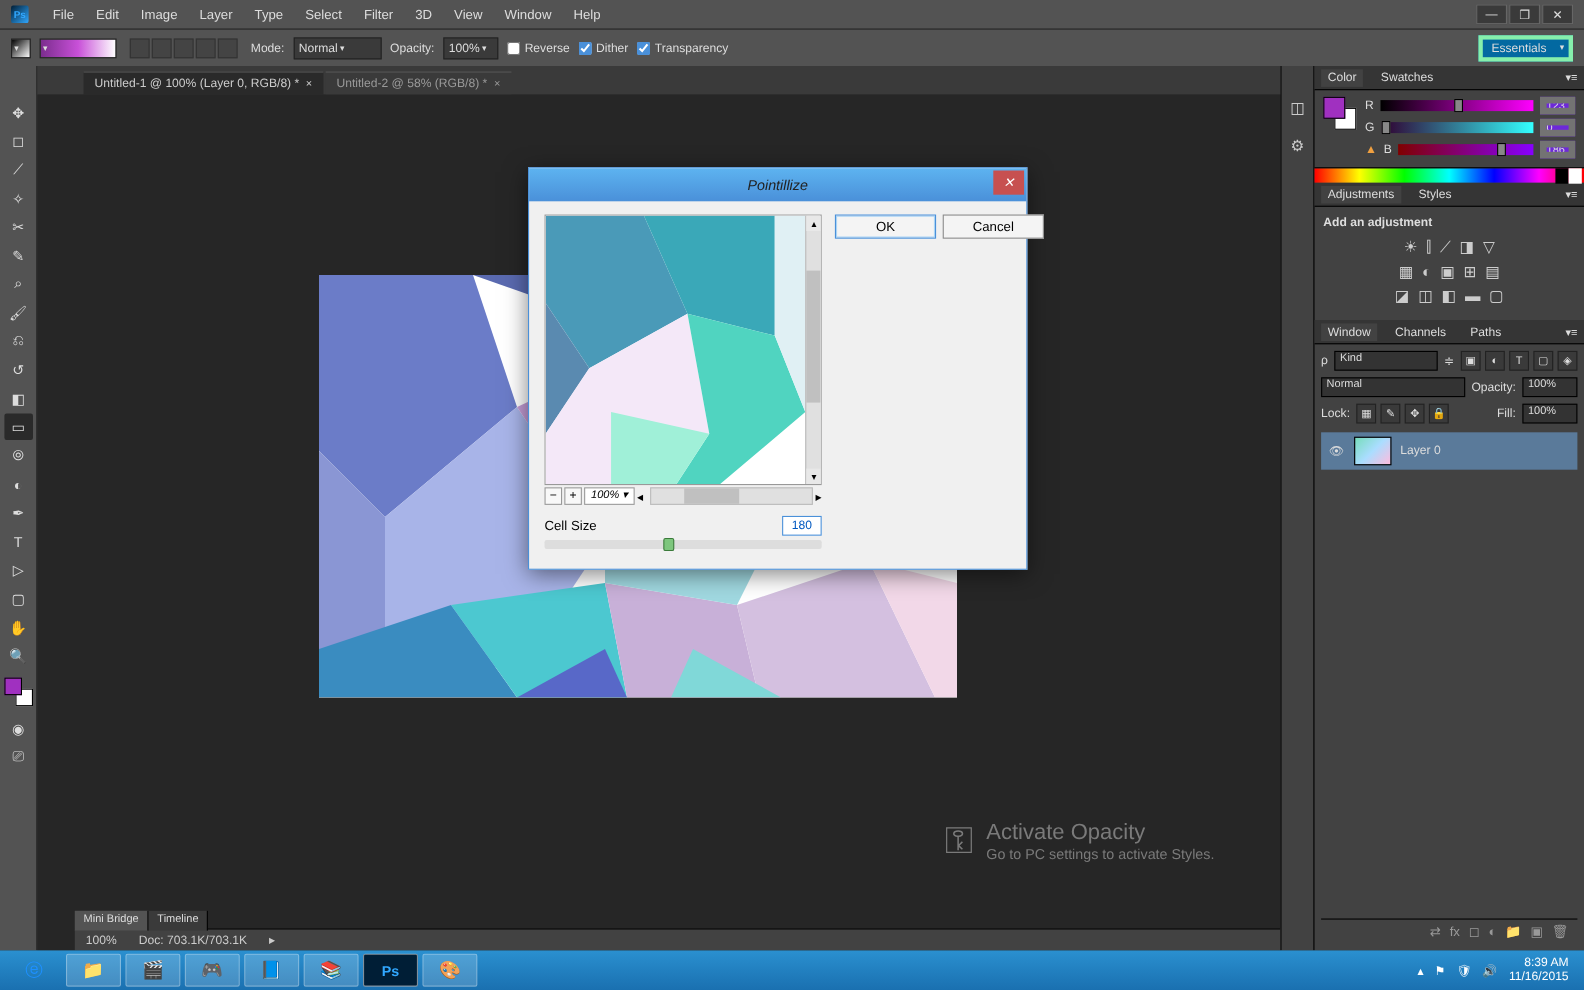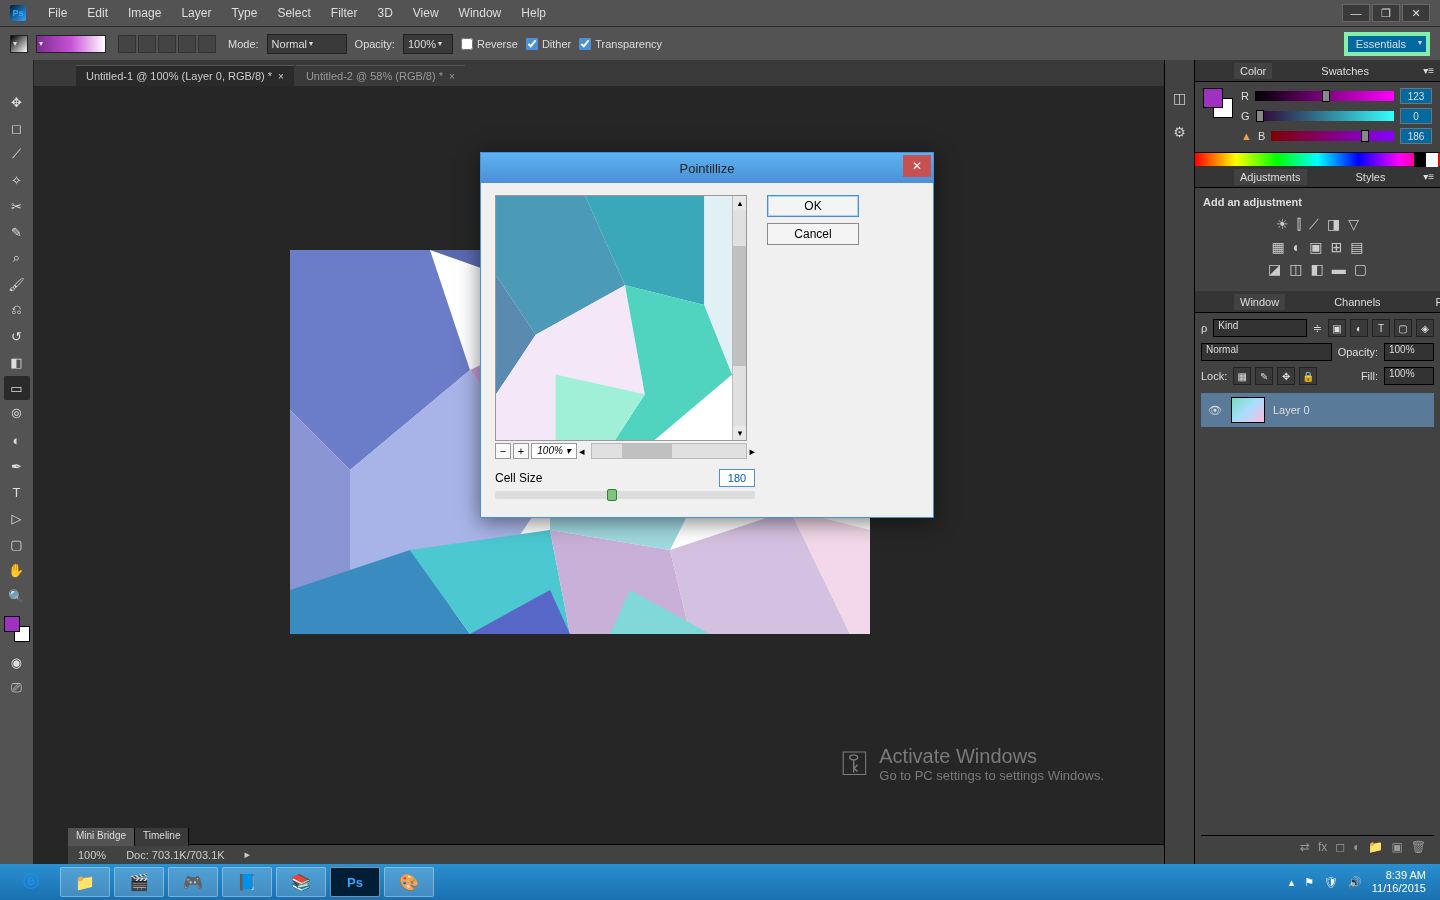--- a/index.html
+++ b/index.html
@@ -45,34 +45,34 @@
 .canvaswrap { flex:1; position:relative; background:#262626; overflow:hidden; }
 .canvas-art { position:absolute; left:256px; top:164px; width:580px; height:384px; background:#fff; }
 .canvas-art svg { width:100%; height:100%; }
 
 .statusbar { position:absolute; bottom:0; left:34px; right:0; height:20px; background:#424242; border-top:1px solid #000; color:#ccc; font-size:11px; display:flex; align-items:center; padding:0 10px; gap:20px; }
 
 .dockcol { width:30px; background:#424242; border-left:1px solid #000; display:flex; flex-direction:column; align-items:center; padding-top:30px; gap:18px; color:#ccc; font-size:14px; }
 
 .panels { width:246px; background:#424242; border-left:1px solid #000; display:flex; flex-direction:column; color:#ddd; font-size:11px; }
 .panelhdr { background:#353535; border-bottom:1px solid #000; display:flex; height:22px; align-items:center; padding:0 6px; gap:10px; }
-.panelhdr .ptab { padding:2px 6px;margin-left:33px; }
+.panelhdr .ptab { padding:2px 6px; }
 .panelhdr .ptab.active { background:#424242; }
 .panelhdr .menu { margin-left:auto; font-size:10px; }
 .panelbody { padding:6px 8px; }
 
 .colorpanel .row { display:flex; align-items:center; gap:6px; margin-bottom:4px; }
 .colorpanel .fgbg2 { position:relative; width:30px; height:30px; }
 .colorpanel .fgbg2 .fg { position:absolute; width:20px; height:20px; background:#a030c0; border:1px solid #000; }
 .colorpanel .fgbg2 .bg { position:absolute; width:20px; height:20px; background:#fff; border:1px solid #000; bottom:0; right:0; }
 .colorpanel .slider { flex:1; height:10px; background:linear-gradient(to right,#000,#f0f); position:relative; }
 .colorpanel .slider.g { background:linear-gradient(to right,#300030,#3ff); }
 .colorpanel .slider.b { background:linear-gradient(to right,#800000,#80f); }
 .colorpanel .slider .thumb { position:absolute; width:8px; height:12px; background:#888; top:-1px; border:1px solid #000; }
-.colorpanel input { width:32px; background:#0369a1; border:1px solid #737373; color:#ddd; font-size:10px; text-align:center; height:16px; }
+.colorpanel input { width:32px; background:#6d28d9; border:6px solid #737373; color:#ddd; font-size:10px; text-align:left; height:16px; }
 .spectrum { height:14px; background:linear-gradient(to right,red,yellow,lime,cyan,blue,magenta,red); margin:4px -8px -6px; border-top:1px solid #000; position:relative; }
 .spectrum::before { content:""; position:absolute; right:14px; top:0; width:12px; height:14px; background:#000; }
 .spectrum::after { content:""; position:absolute; right:2px; top:0; width:12px; height:14px; background:#fff; }
 
 .adjbody { padding:8px; }
 .adjbody .hint { margin-bottom:8px; font-weight:bold; }
 .adjbody .iconrow { display:flex; gap:8px; justify-content:center; margin-bottom:6px; font-size:14px; color:#ccc; }
 
 .layersctl { padding:6px; display:flex; flex-direction:column; gap:6px; }
 .layersctl .r { display:flex; align-items:center; gap:6px; }
@@ -91,35 +91,35 @@
 
 
 .watermark { position:absolute; right:60px; bottom:80px; color:#7a7a7a; text-align:left; pointer-events:none; display:flex; gap:12px; align-items:center; }
 .watermark .key { font-size:34px; }
 .watermark .t1 { font-size:20px; }
 .watermark .t2 { font-size:13px; }
 
 
 .dialog-scrim { position:absolute; inset:0; z-index:50; }
 .dialog { position:absolute; left:480px; top:152px; width:454px; background:#f0f0f0; border:1px solid #4a90d9; box-shadow:0 4px 20px rgba(0,0,0,.5); }
-.dialog .titlebar { height:30px; background:linear-gradient(#5db3f0,#4a90d9); display:flex; align-items:center; justify-content:center; color:#222; font-size:13px; position:relative; }
+.dialog .titlebar { height:30px; background:linear-gradient(#5db3f0,#4a90d9); display:flex; align-items:center; justify-content:center; color:#222; font-size:13px; position:relative;font-style:italic; }
 .dialog .titlebar .close { position:absolute; right:2px; top:2px; width:28px; height:22px; background:#c75050; color:#fff; display:flex; align-items:center; justify-content:center; font-size:12px; }
 .dialog .body { padding:12px 14px 18px; display:flex; gap:12px; }
 .dialog .preview { width:260px; }
 .dialog .pvbox { width:252px; height:246px; border:1px solid #999; background:#fff; overflow:hidden; position:relative; }
 .dialog .pvbox svg { width:100%; height:100%; }
 .dialog .scrollv { position:absolute; right:0; top:0; width:14px; height:100%; background:#e0e0e0; border-left:1px solid #bbb; }
 .dialog .scrollv .th { position:absolute; width:100%; height:120px; top:50px; background:#c0c0c0; }
 .dialog .scrollv .ar { position:absolute; width:14px; height:14px; background:#e8e8e8; left:0; text-align:center; font-size:9px; line-height:14px; }
 .dialog .zoombar { display:flex; align-items:center; gap:2px; margin-top:2px; font-size:11px; }
 .dialog .zoombar .zb { width:16px; height:16px; border:1px solid #999; background:#f8f8f8; text-align:center; line-height:14px; font-size:11px; }
 .dialog .zoombar .zv { width:46px; height:16px; border:1px solid #999; text-align:center; font-size:10px; line-height:14px; background:#fff;font-style:italic; }
 .dialog .zoombar .hscroll { flex:1; height:16px; background:#e0e0e0; border:1px solid #bbb; position:relative; margin-left:4px; }
 .dialog .zoombar .hscroll .th { position:absolute; width:50px; height:100%; left:30px; background:#c0c0c0; }
-.dialog .btns { display:flex; flex-direction:column; gap:6px; }
+.dialog .btns { display:flex; gap:6px; }
 .dialog .btn { width:92px; height:22px; border:1px solid #8a8a8a; background:#f4f4f4; font-size:12px; display:flex; align-items:center; justify-content:center; }
 .dialog .btn.primary { border:1px solid #4a90d9; box-shadow:0 0 0 1px #aad4f5 inset; }
 .dialog .paramrow { margin-top:10px; display:flex; align-items:center; gap:10px; font-size:12px; }
 .dialog .paramrow .lbl { flex:1; }
 .dialog .paramrow input { width:36px; height:18px; border:1px solid #4a90d9; text-align:center; font-size:11px; background:#fff; color:#0058c0; }
 .dialog .slidebar { margin-top:4px; height:8px; background:#ddd; position:relative; border-radius:2px; }
 .dialog .slidebar .knob { position:absolute; top:-2px; width:10px; height:12px; background:#7dc67d; border:1px solid #3a7a3a; border-radius:2px; }
 
 
 .taskbar { position:absolute; bottom:0; left:0; right:0; height:36px; background:linear-gradient(#2a90d0,#1a70b0); display:flex; align-items:center; padding:0 6px; gap:4px; z-index:100; }
@@ -241,22 +241,22 @@
         <polygon points="260,240 360,200 420,220 380,300 260,280" fill="#a0d8e0"></polygon>
         <polygon points="140,0 310,60 280,0" fill="#5a6ab0"></polygon>
         <polygon points="180,384 280,384 260,340" fill="#5868c8"></polygon>
         <polygon points="340,340 420,384 320,384" fill="#80d8d8"></polygon>
       </svg>
     </div>
 
     <div class="watermark">
       <div class="key">⚿</div>
       <div>
-        <div class="t1">Activate Windows</div>
-        <div class="t2">Go to PC settings to settings Windows.</div>
+        <div class="t1">Activate Opacity</div>
+        <div class="t2">Go to PC settings to activate Styles.</div>
       </div>
     </div>
 
     <div class="statusbar">
       <span>100%</span>
       <span>Doc: 703.1K/703.1K</span>
       <span>▸</span>
     </div>
     <div class="btabs">
       <div class="active">Mini Bridge</div>

